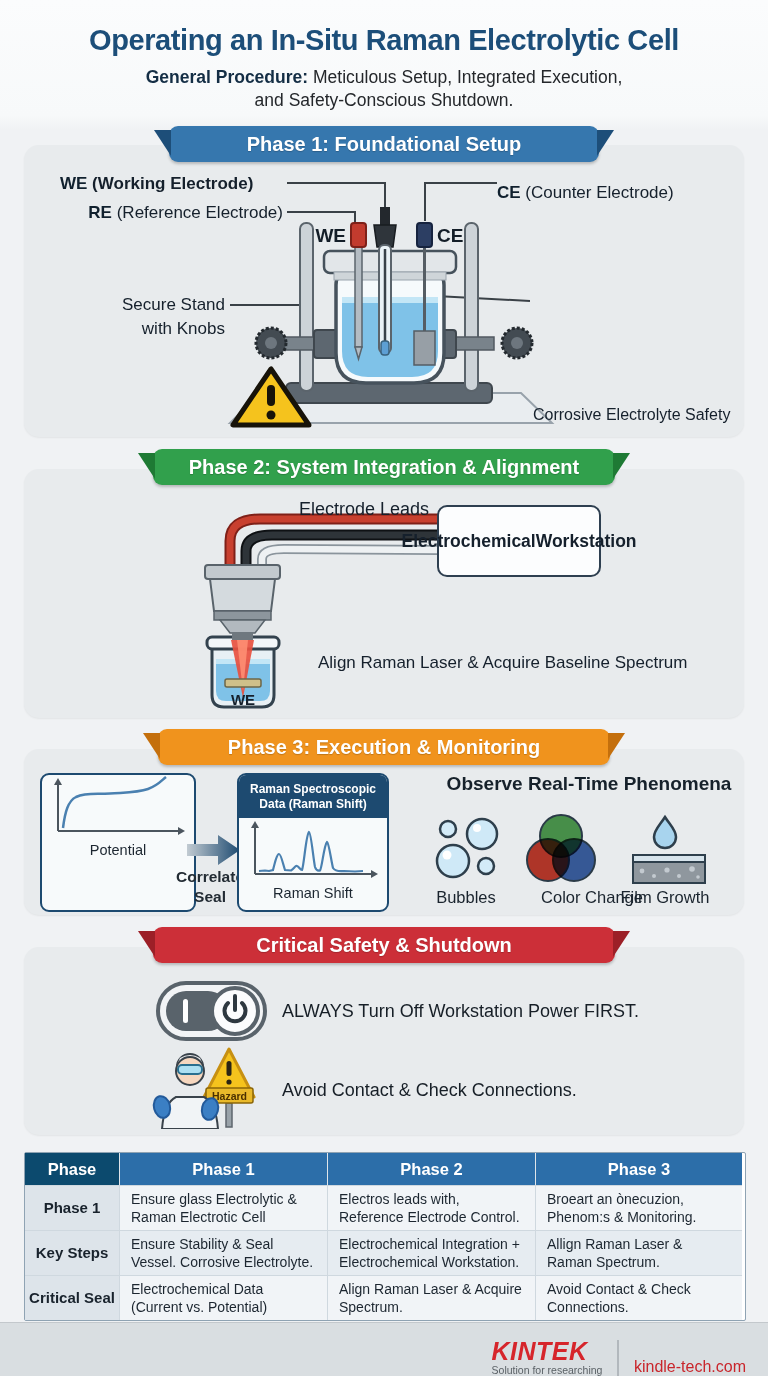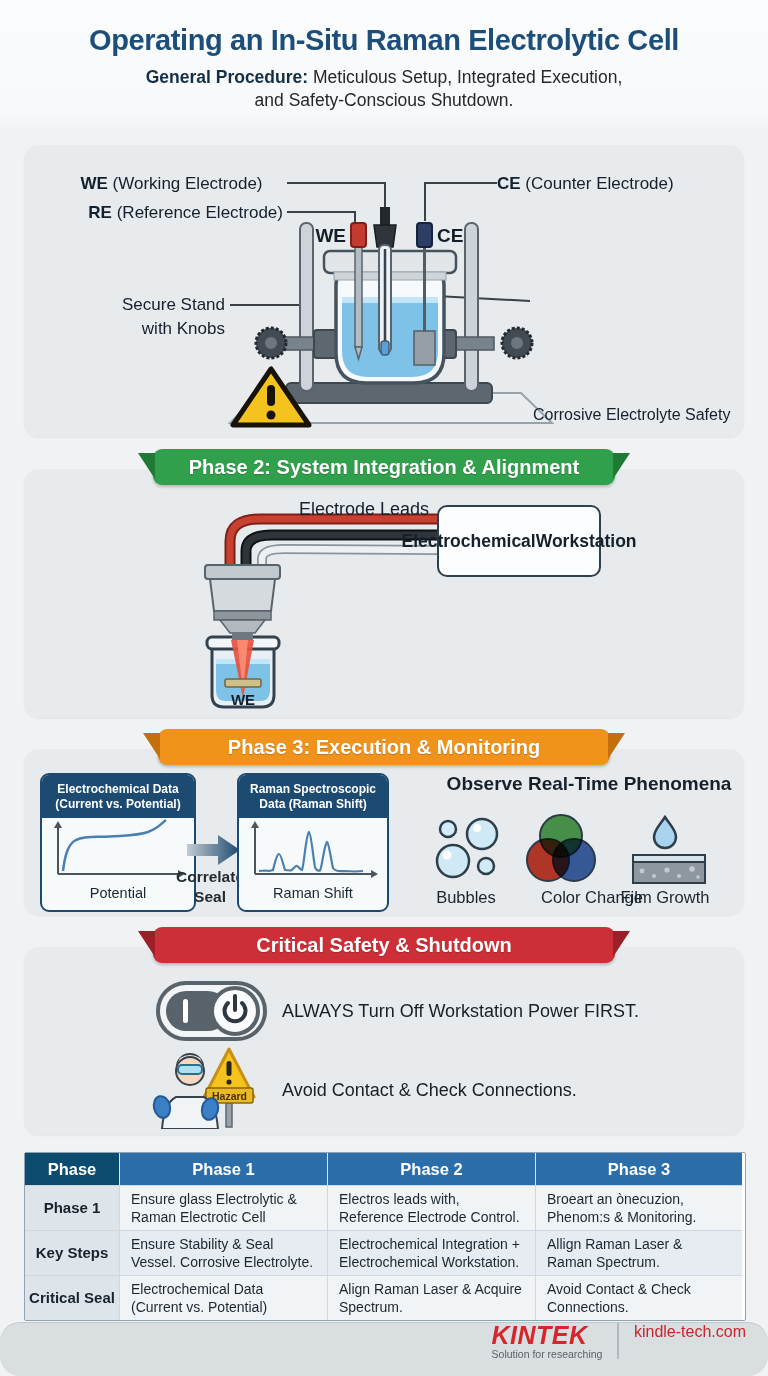--- a/index.html
+++ b/index.html
@@ -66,39 +66,42 @@
          border-top:1.5px solid #cfd8df;padding:4px 11px;box-sizing:border-box;min-height:44px;
          font-size:14px;line-height:18px;color:#1c2630;}
   .tlabel{align-items:center;text-align:center;font-weight:bold;font-size:15px;background:#dde4ea;
           color:#18222c;padding:4px 4px;}
   .rowA{background:#f1f4f7;}
   .rowB{background:#e6ecf1;}
   .noR{border-right:none;}
 
   
   .footer{position:absolute;left:0;top:1322px;width:768px;height:54px;background:#d9dee1;
-          border-top:1px solid #c3c8cc;display:flex;align-items:flex-start;justify-content:flex-end;
-          padding-right:22px;box-sizing:border-box;gap:15px;border-radius:20px;}
+          border-top:1px solid #c3c8cc;display:flex;align-items:flex-end;justify-content:flex-end;
+          padding-right:22px;box-sizing:border-box;gap:15px;}
   .brand{display:flex;flex-direction:column;align-items:flex-start;}
   .brand-name{font-size:25px;font-weight:bold;font-style:italic;color:#d6252b;letter-spacing:.5px;line-height:24px;}
   .brand-tag{font-size:10.5px;color:#5a6166;margin-top:1px;}
   .fdiv{width:1.5px;height:36px;background:#b2b8bd;}
   .site{font-size:16px;color:#c9252b;}
 </style>
 </head>
 <body>
 
 <div class="page">
 
   <div class="abs title">Operating an In-Situ Raman Electrolytic Cell</div>
   <div class="abs subtitle">
     <div><b>General Procedure:</b><span> Meticulous Setup, Integrated Execution,</span></div>
     <div>and Safety-Conscious Shutdown.</div>
   </div>
 
+  <div class="ribbon rb-blue" style="top:126px;width:430px;">
+    <span>Phase 1: Foundational Setup</span>
+  </div>
 
   <div class="panel" style="top:145px;height:292px;">
     <svg class="abs" style="left:0;top:0;" width="720" height="292" viewBox="0 0 720 292">
 
       <g stroke="#3a4147" stroke-width="2" fill="none">
         <polyline points="263,38 361,38 361,62"></polyline>
         <polyline points="263,67 331,67 331,79"></polyline>
         <polyline points="473,38 401,38 401,76"></polyline>
         <line x1="206" y1="160" x2="281" y2="160"></line>
         <line x1="506" y1="156" x2="412" y2="151"></line>
@@ -147,23 +150,23 @@
       <text x="322" y="97" text-anchor="end" font-size="19" font-weight="bold" fill="#141e28" font-family="Liberation Sans, sans-serif">WE</text>
       <text x="413" y="97" font-size="19" font-weight="bold" fill="#141e28" font-family="Liberation Sans, sans-serif">CE</text>
 
       <g>
         <polygon points="247,224 209,280 285,280" fill="#f5c31d" stroke="#171309" stroke-width="5" stroke-linejoin="round"></polygon>
         <rect x="243" y="240" width="8" height="21" rx="4" fill="#171309"></rect>
         <circle cx="247" cy="270" r="4.5" fill="#171309"></circle>
       </g>
     </svg>
 
-    <div class="abs lbl" style="left:36px;top:27px;width:223px;text-align:center;"><b>WE</b><span> (Working Electrode)</span></div>
+    <div class="abs lbl" style="left:36px;top:27px;width:223px;text-align:left;font-weight:bold;"><b>WE</b><span> (Working Electrode)</span></div>
     <div class="abs lbl" style="left:36px;top:56px;width:223px;text-align:right;"><b>RE</b><span> (Reference Electrode)</span></div>
-    <div class="abs lbl" style="left:473px;top:27px;width:230px;"><b>CE</b><span> (Counter Electrode)</span></div>
+    <div class="abs lbl" style="left:473px;top:36px;width:230px;"><b>CE</b><span> (Counter Electrode)</span></div>
     <div class="abs lbl" style="left:41px;top:148px;width:160px;text-align:right;">
       <div>Secure Stand</div>
       <div>with Knobs</div>
     </div>
     <div class="abs lbl" style="left:511px;top:148px;width:200px;">
     </div>
     <div class="abs small-note" style="left:509px;top:257px;width:208px;">Corrosive Electrolyte Safety</div>
   </div>
 
   <div class="ribbon rb-green" style="top:449px;width:462px;">
@@ -202,33 +205,30 @@
         <rect x="190" y="142" width="57" height="9" fill="#8d969d" stroke="#59636b" stroke-width="1.5"></rect>
         <polygon points="196,151 241,151 231,164 206,164" fill="#b2b9bf" stroke="#59636b" stroke-width="1.5"></polygon>
         <rect x="208" y="164" width="21" height="7" fill="#6f787f"></rect>
       </g>
     </svg>
     <div class="abs lbl" style="left:250px;top:28px;width:180px;text-align:center;font-size:18px;">Electrode Leads</div>
     <div class="abs ws-box" style="left:413px;top:36px;width:160px;height:68px;">
       <div>Electrochemical</div>
       <div>Workstation</div>
     </div>
+    <div class="abs lbl" style="left:294px;top:182px;width:420px;font-size:17px;">Align Raman Laser &amp; Acquire Baseline Spectrum</div>
   </div>
 
   <div class="ribbon rb-orange" style="top:729px;width:452px;">
     <span>Phase 3: Execution &amp; Monitoring</span>
   </div>
 
   <div class="panel" style="top:749px;height:166px;">
 
     <div class="p3card" style="left:16px;top:24px;width:152px;height:135px;">
-      <div class="p3head">
-        <div>Electrochemical Data</div>
-        <div>(Current vs. Potential)</div>
-      </div>
       <svg width="148" height="66" viewBox="0 0 148 66">
         <g stroke="#4b555e" stroke-width="2" fill="none">
           <line x1="16" y1="8" x2="16" y2="56"></line>
             <line x1="16" y1="56" x2="138" y2="56"></line>
         </g>
         <polygon points="16,3 12,10 20,10" fill="#4b555e"></polygon>
         <polygon points="143,56 136,52 136,60" fill="#4b555e"></polygon>
         <path d="M21,53 C23,37 26,26 34,22 C44,17.5 54,19.5 68,18.5 C86,17.3 96,17.5 106,14 C116,10.5 120,5 124,2" stroke="#4a80b0" stroke-width="2.5" fill="none"></path>
       </svg>
       <div class="p3xlabel">Potential</div>

